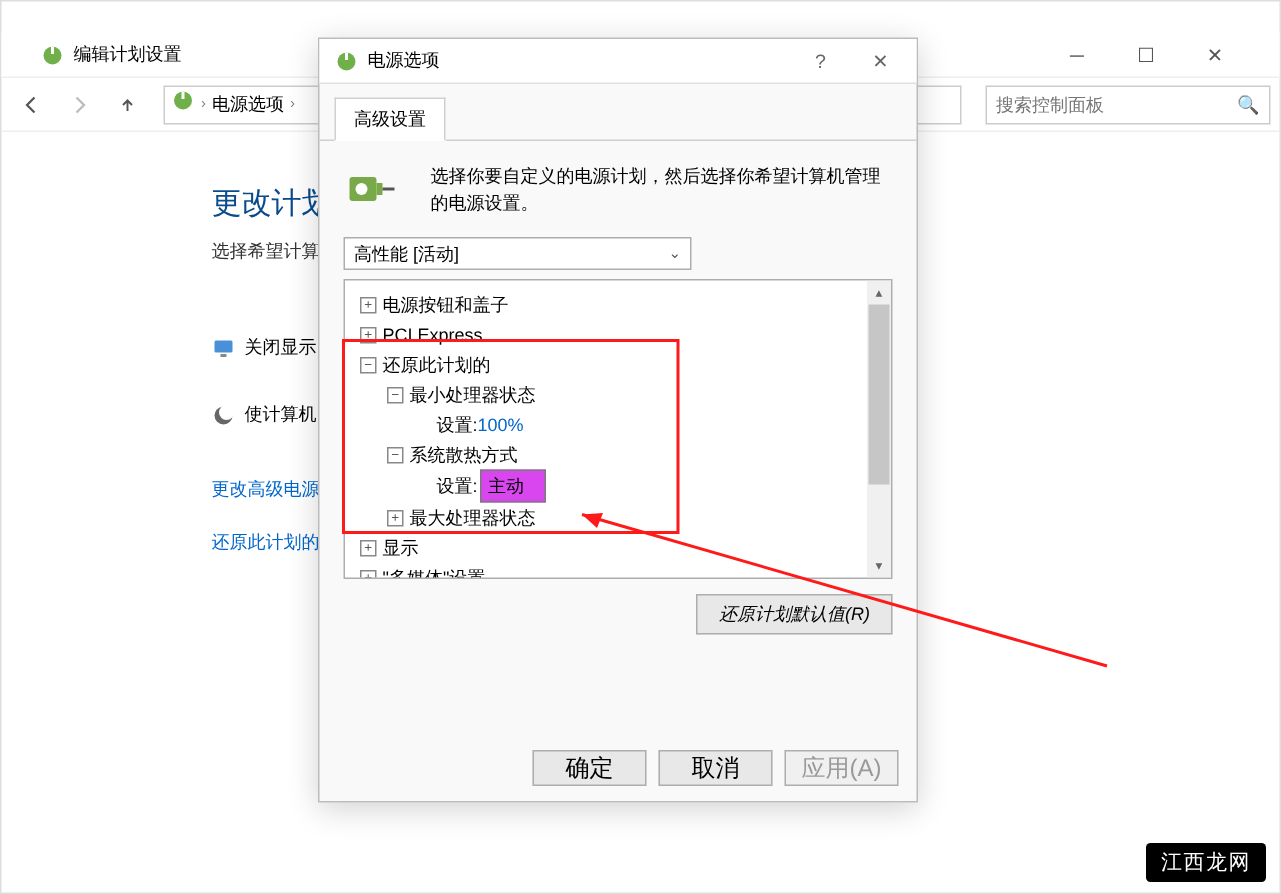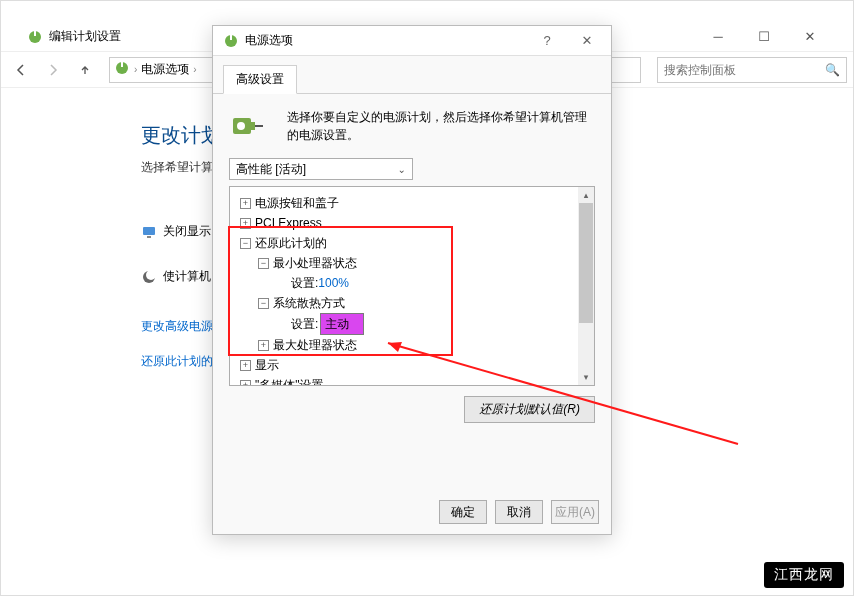--- a/index.html
+++ b/index.html
@@ -36,39 +36,39 @@
 .dlg-titlebar .ic{width:16px;height:16px;margin:0 6px;display:flex;align-items:center;justify-content:center;}
 .dlg-titlebar .t{font-size:12px;}
 .dlg-titlebar .right{margin-left:auto;display:flex;}
 .dlg-titlebar .right .c{width:40px;height:30px;display:flex;align-items:center;justify-content:center;color:#666;font-size:13px;}
 .tab-row{display:flex;padding:8px 10px 0 10px;border-bottom:1px solid #d0d0d0;}
 .tab{padding:5px 12px;font-size:12px;border:1px solid #d0d0d0;border-bottom:1px solid #fff;background:#fff;position:relative;top:1px;}
 .dlg-body{padding:14px 16px;}
 .desc-row{display:flex;gap:22px;margin-bottom:14px;}
 .desc-row .battery-ic{width:36px;height:36px;flex-shrink:0;display:flex;align-items:center;justify-content:center;}
 .desc-row .desc{font-size:12px;line-height:1.5;}
-.plan-combo{width:184px;height:22px;border:1px solid #adadad;background:#fff;display:flex;align-items:center;padding:0 6px;font-size:12px;justify-content:space-between;margin-bottom:6px;}
+.plan-combo{width:232px;height:22px;border:1px solid #adadad;background:#fff;display:flex;align-items:center;padding:0 6px;font-size:12px;justify-content:space-between;margin-bottom:6px;}
 .plan-combo .chev{font-size:10px;color:#555;}
 .tree-box{border:1px solid #adadad;background:#fff;height:200px;padding:6px 4px;position:relative;overflow:hidden;}
 .tree{font-size:12px;line-height:20px;}
 .node{display:flex;align-items:center;white-space:nowrap;}
 .exp{width:11px;height:11px;border:1px solid #888;display:inline-flex;align-items:center;justify-content:center;font-size:9px;line-height:9px;margin-right:4px;color:#555;cursor:pointer;flex-shrink:0;}
 .ind1{padding-left:6px;}
 .ind2{padding-left:24px;}
 .ind3{padding-left:42px;}
 .setting-val{color:#0066cc;}
 .setting-combo{border:1px solid #7a7a7a;background:#d946ef;padding:0 14px 0 4px;margin-left:2px;position:relative;}
 .scrollbar{position:absolute;right:0;top:0;bottom:0;width:16px;background:#f0f0f0;}
 .scrollbar .thumb{position:absolute;left:1px;right:1px;background:#c6c6c6;}
 .scrollbar .up,.scrollbar .down{position:absolute;left:0;right:0;height:16px;display:flex;align-items:center;justify-content:center;font-size:9px;color:#666;}
 .scrollbar .up{top:0;}.scrollbar .down{bottom:0;}
 .restore-row{display:flex;justify-content:flex-end;margin-top:10px;}
 .restore-row .btn{padding:4px 14px;border:1px solid #adadad;background:#e8e8e8;font-size:12px;font-style:italic;}
 .dlg-buttons{position:absolute;bottom:10px;right:12px;display:flex;gap:8px;}
-.dlg-buttons .btn{width:48px;height:24px;border:1px solid #adadad;background:#e8e8e8;font-size:12px;display:flex;align-items:center;justify-content:center;}
+.dlg-buttons .btn{width:76px;height:24px;border:1px solid #adadad;background:#e8e8e8;font-size:16px;display:flex;align-items:center;justify-content:center;}
 .dlg-buttons .btn.disabled{color:#999;background:#f0f0f0;}
 
 
 .red-box{position:absolute;border:2px solid #ff1a1a;pointer-events:none;}
 .arrow-svg{position:absolute;pointer-events:none;}
 
 
 .watermark{position:absolute;right:10px;bottom:8px;background:#000;color:#fff;font-size:14px;padding:4px 10px;border-radius:3px;font-weight:normal;letter-spacing:1px;}
 </style>
 </head>

